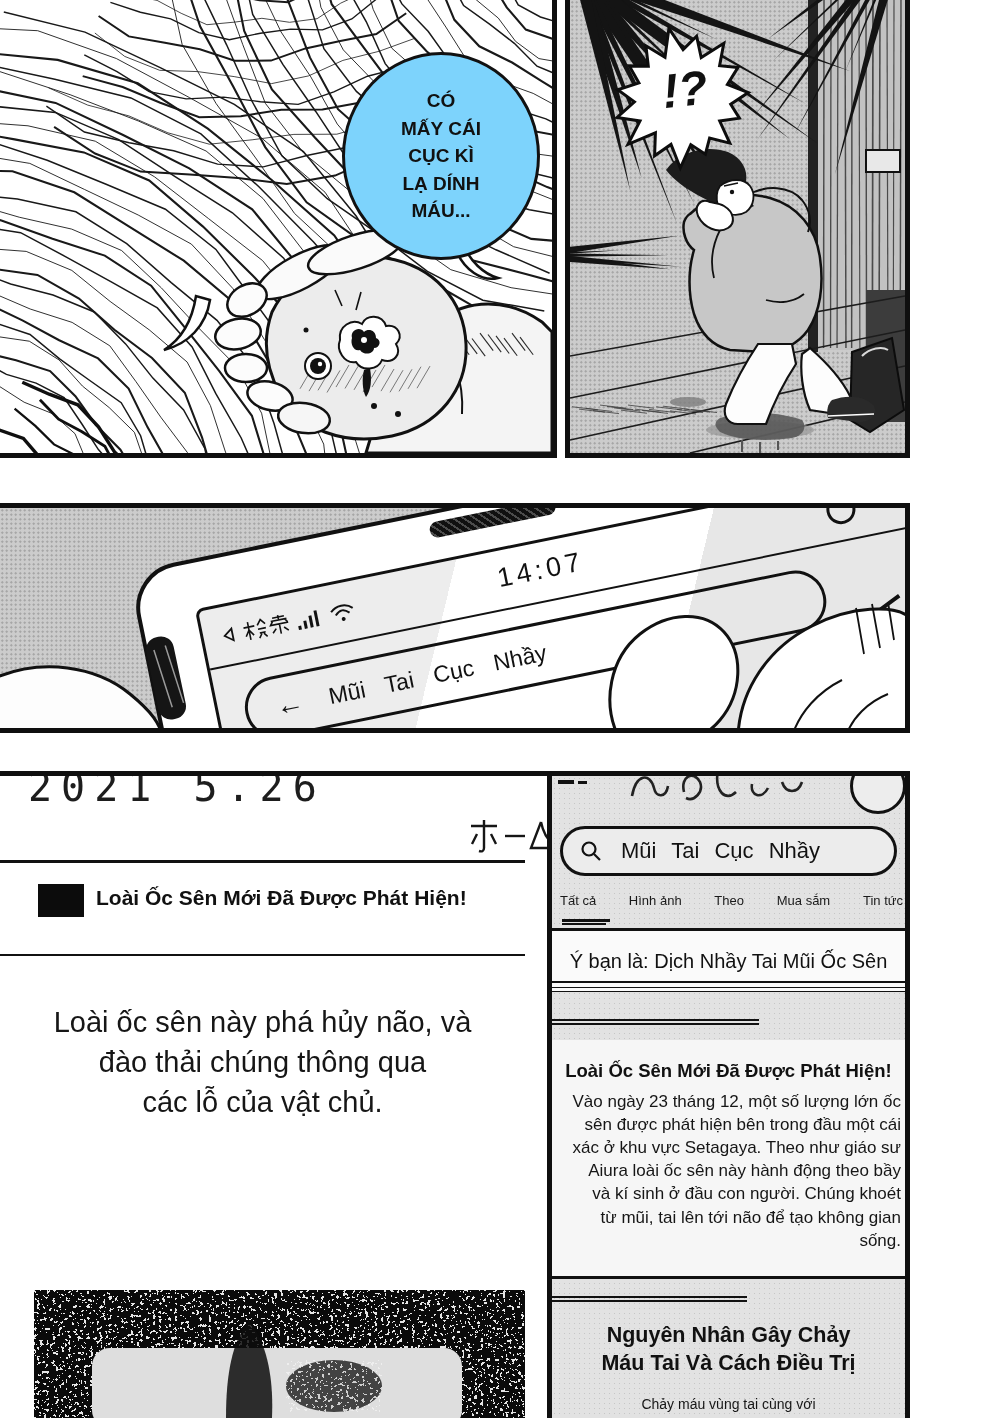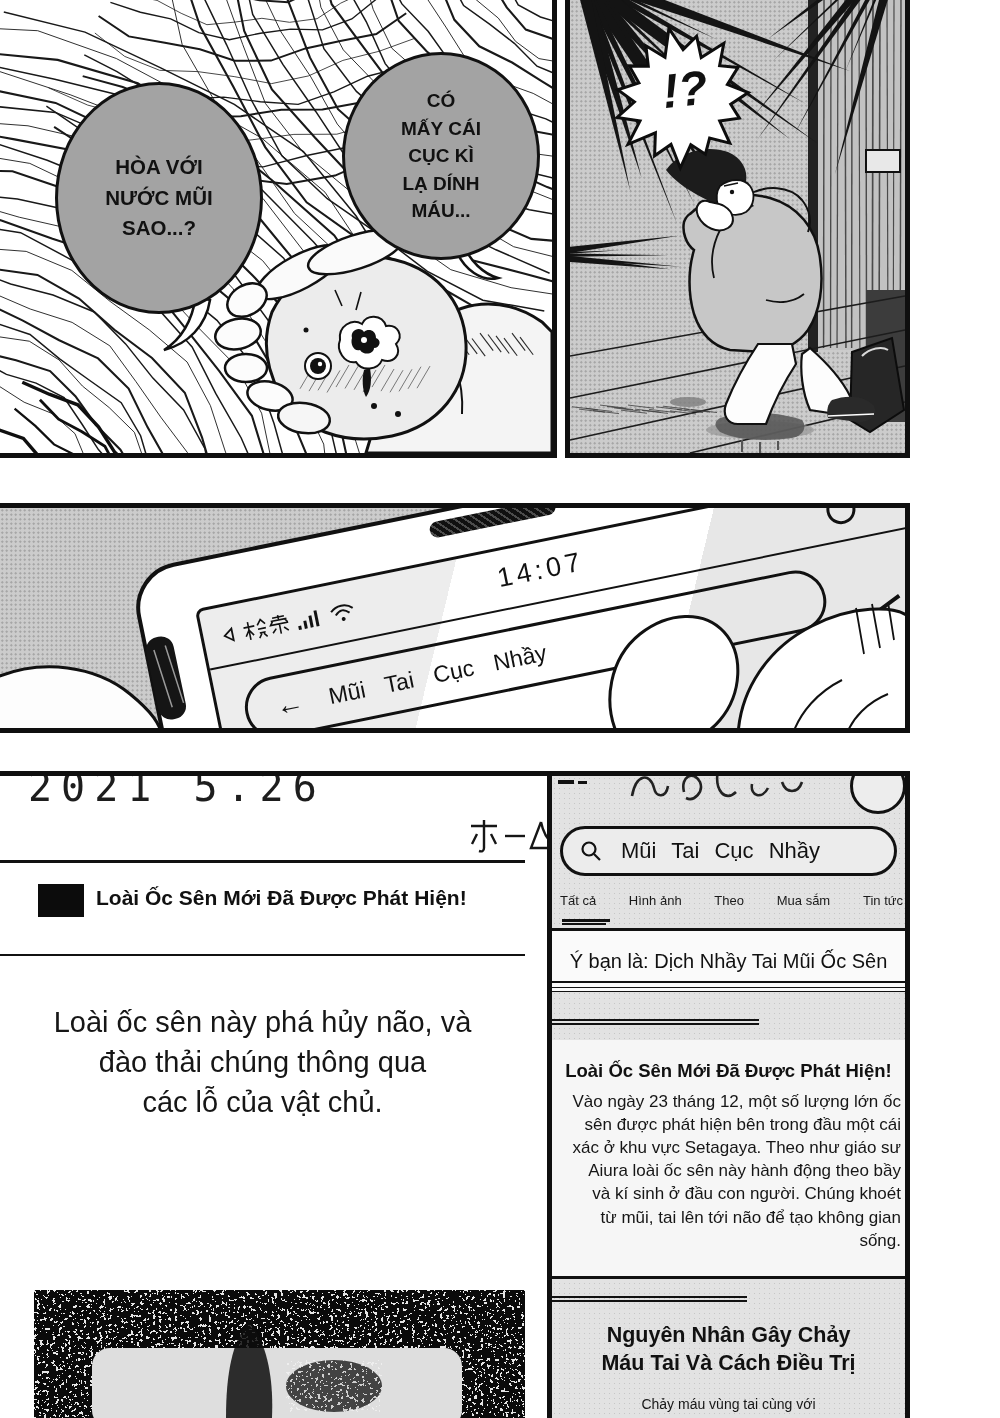--- a/index.html
+++ b/index.html
@@ -5,21 +5,21 @@
   html,body{margin:0;padding:0;background:#fff;}
   #page{position:relative;width:1000px;height:1418px;background:#ffffff;overflow:hidden;
         font-family:"Liberation Sans","DejaVu Sans",sans-serif;color:#111;}
   .abs{position:absolute;}
   .panel{position:absolute;background:#fff;overflow:hidden;box-sizing:border-box;}
   .tone{background-color:#cccccc;background-image:radial-gradient(circle,#a3a3a3 0.9px,transparent 1.05px);background-size:4.5px 4.5px;}
   .tone-light{background-color:#e2e2e2;background-image:radial-gradient(circle,#c6c6c6 0.8px,transparent 1px);background-size:5px 5px;}
   .lines{white-space:pre-line;}
   svg{display:block;}
   
-  .bubble{position:absolute;background:#a3a3a3;border:3px solid #111;border-radius:50%;
+  .bubble{position:absolute;background:#7dd3fc;border:3px solid #111;border-radius:50%;
           display:flex;align-items:center;justify-content:center;text-align:center;
           font-weight:bold;line-height:1.5;}
   .burst-text{position:absolute;font-weight:bold;font-style:italic;text-align:center;transform:rotate(-6deg);}
   
   #phone-body{position:absolute;left:128px;top:64px;width:1010px;height:470px;background:#fff;
               border:4px solid #111;border-radius:46px;transform:rotate(-11.5deg);transform-origin:0 0;}
   #phone-screen{position:absolute;left:54px;top:46px;width:800px;height:300px;border:3px solid #111;border-radius:8px;
                 background:linear-gradient(115deg,#ededed 0 28%,#ffffff 28% 56%,#e7e7e7 56% 100%);overflow:hidden;}
   #status-row{position:relative;height:58px;border-bottom:2.5px solid #111;display:flex;align-items:center;}
   #search-pill{position:absolute;left:26px;top:78px;width:592px;height:62px;border:3px solid #111;border-radius:32px;
@@ -187,25 +187,20 @@
       <circle cx="364" cy="340" r="3" fill="#fff"></circle>
       <circle cx="318" cy="366" r="13" fill="#fff" stroke="#111" stroke-width="2"></circle>
       <circle cx="318" cy="366" r="8" fill="#111"></circle>
       <circle cx="320" cy="364" r="2.2" fill="#fff"></circle>
       <path d="M370,368 C372,380 371,390 366,397 C362,390 362,378 364,370 Z" fill="#111"></path>
       <circle cx="374" cy="406" r="3" fill="#111"></circle>
       <circle cx="398" cy="414" r="3" fill="#111"></circle>
       <circle cx="306" cy="330" r="2.5" fill="#111"></circle>
       <path d="M356,310 L361,292 M342,306 L335,290" stroke="#111" stroke-width="1.6"></path>
     </svg>
-    <div class="bubble" style="left:55px;top:82px;width:202px;height:226px;font-size:20.5px;">
-      <div class="lines">HÒA VỚI
-NƯỚC MŨI
-SAO...?</div>
-    </div>
     <div class="bubble" style="left:342px;top:52px;width:192px;height:202px;font-size:19px;line-height:1.45;">
       <div class="lines">CÓ
 MẤY CÁI
 CỤC KÌ
 LẠ DÍNH
 MÁU...</div>
     </div>
   </div>
 
   <div class="panel tone" style="left:565px;top:0;width:345px;height:458px;border:5px solid #0f0f0f;border-top:none;">

